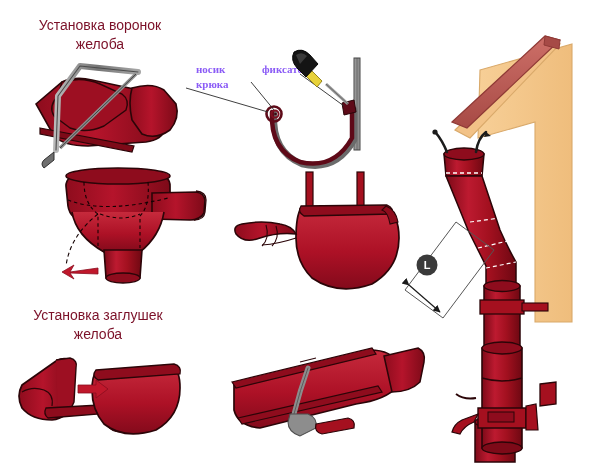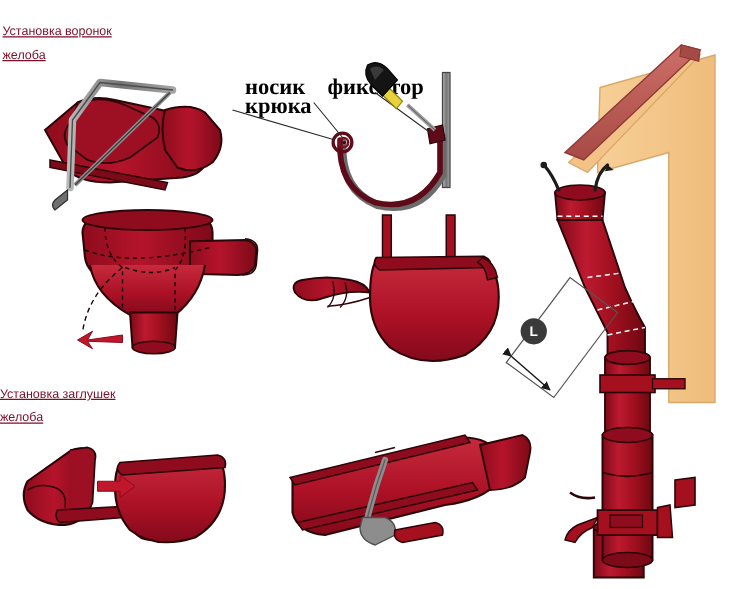--- a/index.html
+++ b/index.html
@@ -16,36 +16,36 @@
     background: #ffffff;
   }
   #stage {
     position: absolute;
     left: 0; top: 0;
     width: 600px; height: 471px;
     background: #ffffff;
   }
   .heading {
     position: absolute;
+    text-align: center;
     color: #7b1028;
     font-family: "Liberation Sans", sans-serif;
-    font-size: 10px;
+    font-size: 14px;
     line-height: 19px;
     font-weight: 400;
     white-space: pre-line;
-    text-decoration: underline;
   }
   #heading-funnels { left: 2px; top: 16px; width: 196px; }
   #heading-endcaps { left: 0; top: 306px; width: 196px; }
 
   .callout {
     position: absolute;
-    color: #000000;
+    color: #8b5cf6;
     font-family: "Liberation Serif", serif;
-    font-size: 18px;
+    font-size: 11px;
     line-height: 14.5px;
     font-weight: 700;
     white-space: pre-line;
   }
   #label-hook-nose { left: 196px; top: 62px; width: 62px; text-align: left; }
   #label-fixator  { left: 262px; top: 62px; width: 74px; text-align: left; }
 
   svg.art {
     position: absolute;
     left: 0; top: 0;

